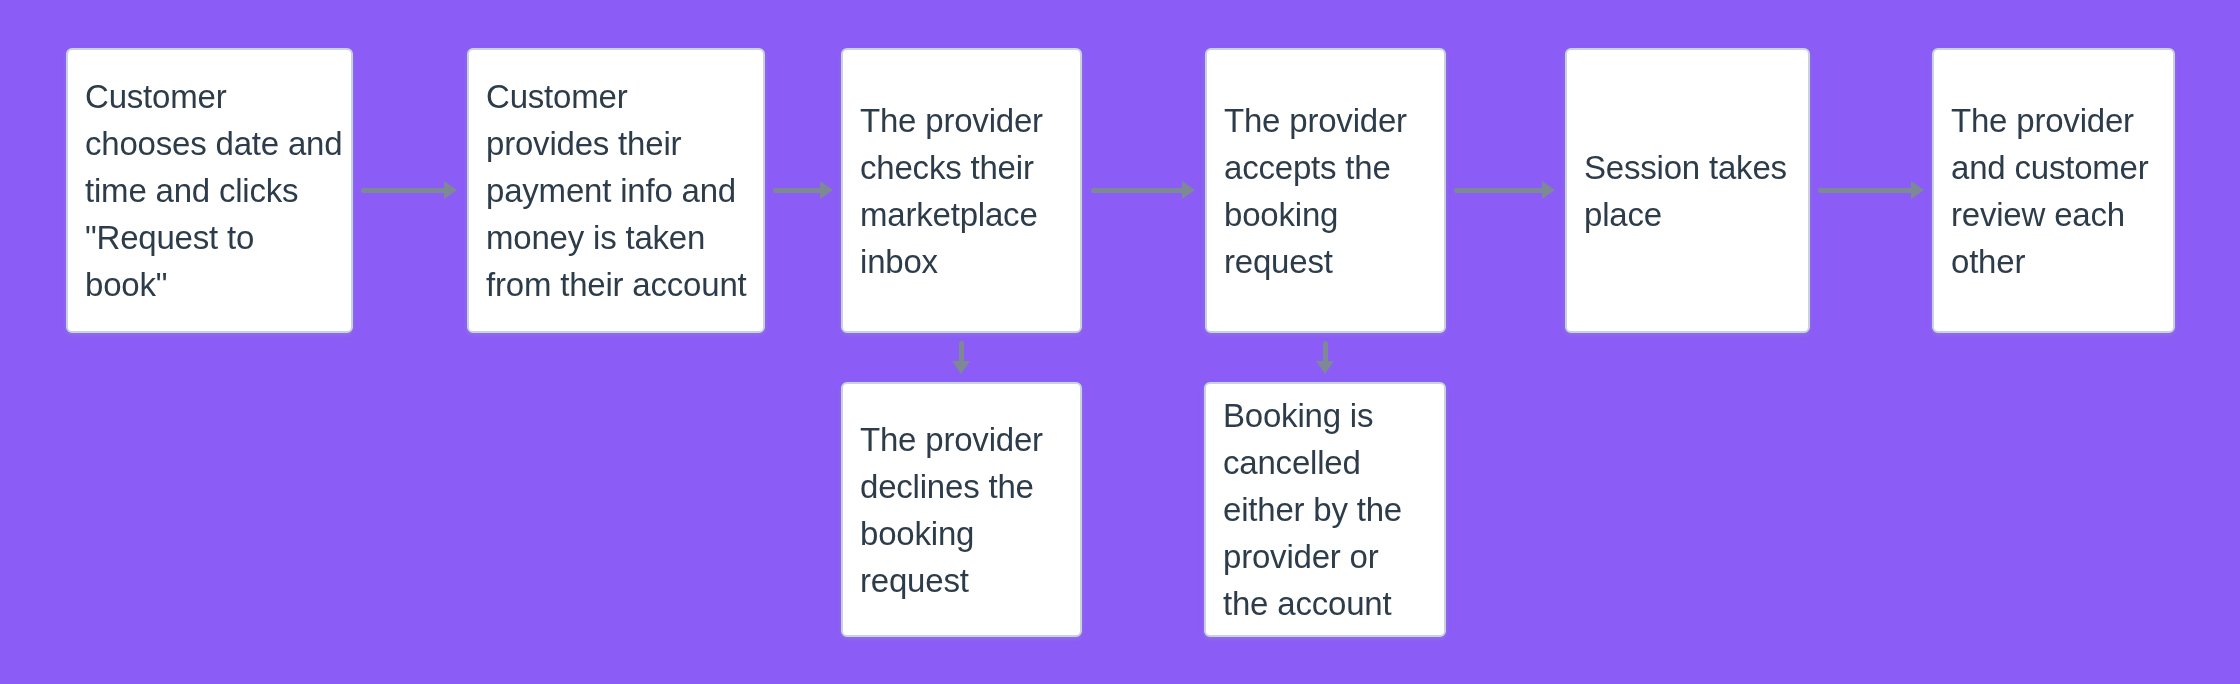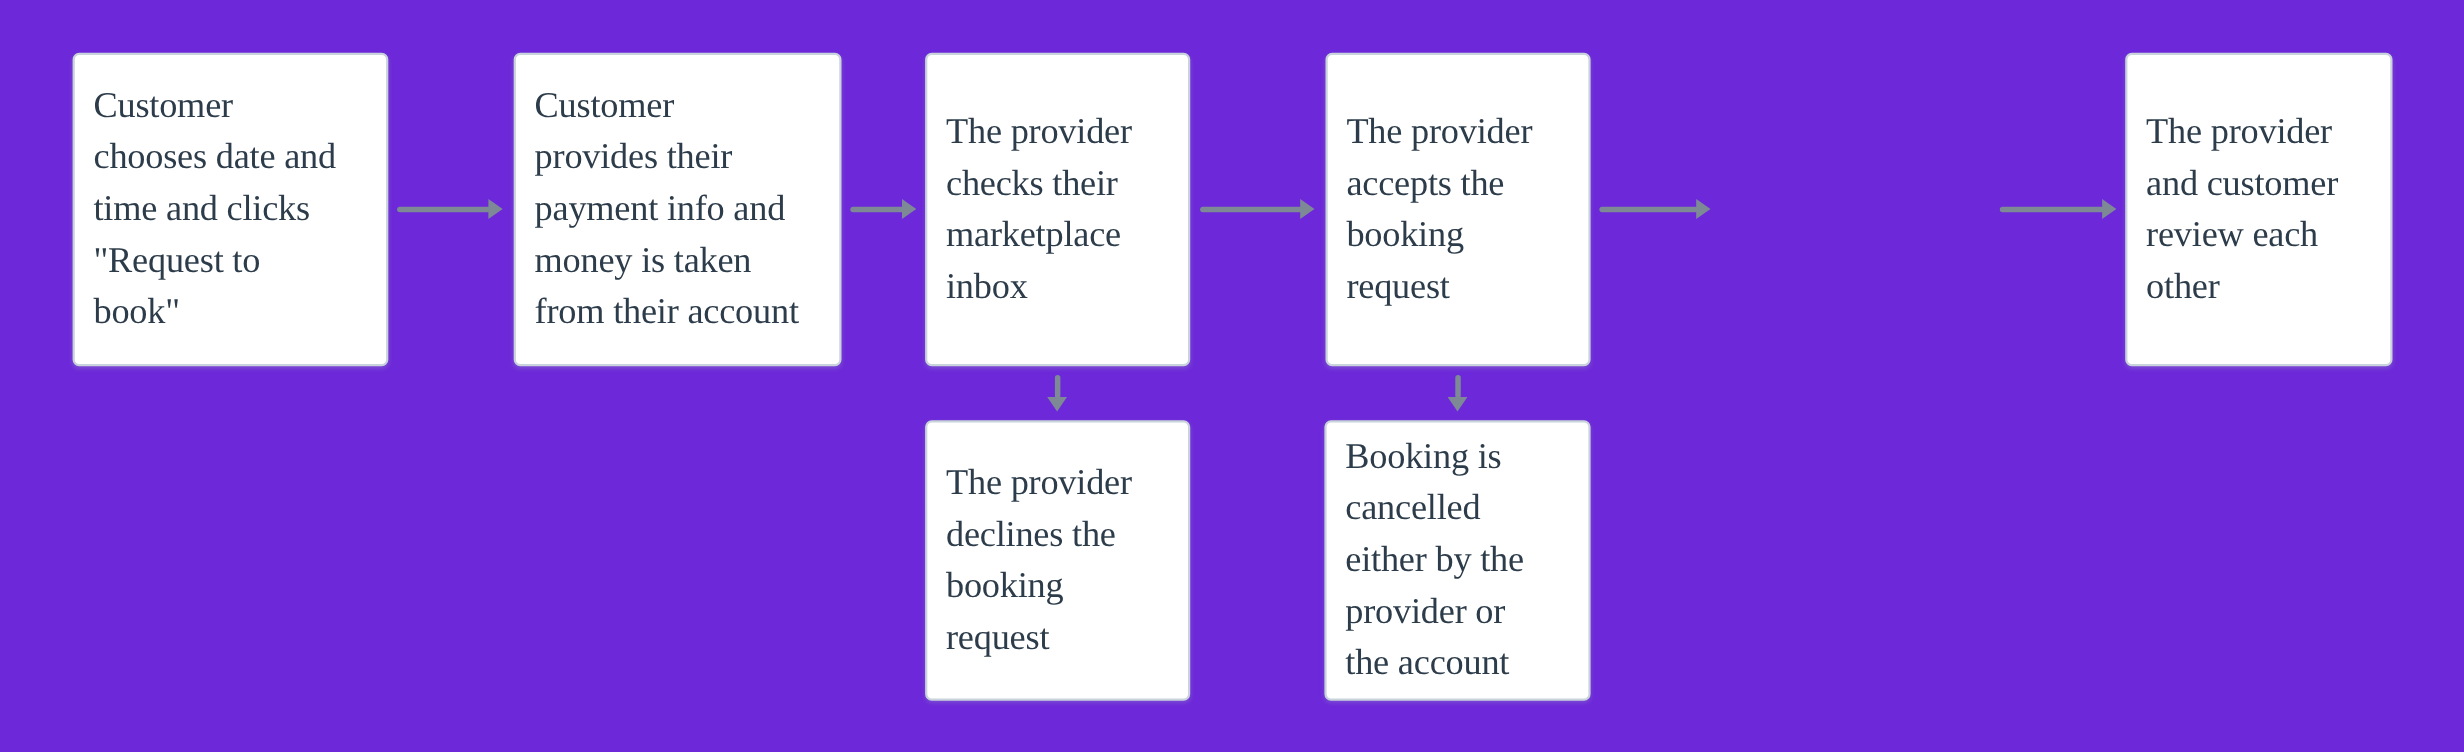--- a/index.html
+++ b/index.html
@@ -4,22 +4,22 @@
 <style>
   html, body {
     margin: 0;
     padding: 0;
     background: #ffffff;
   }
   .canvas {
     position: relative;
     width: 2240px;
     height: 684px;
-    background: #6d28d9;
-    font-family: Liberation Serif, serif;
+    background: #8b5cf6;
+    font-family: Liberation Sans, sans-serif;
     overflow: hidden;
   }
   .node {
     position: absolute;
     box-sizing: border-box;
     background: #ffffff;
     border: 2px solid #c9d3db;
     border-radius: 6px;
     box-shadow: 0 2px 4px rgba(160,175,190,0.25);
     display: flex;
@@ -106,20 +106,24 @@
 inbox</div>
   </div>
 
   <div class="node" style="left:1205px; top:48px; width:241px; height:285px;">
     <div class="node-text">The provider
 accepts the
 booking
 request</div>
   </div>
 
+  <div class="node" style="left:1565px; top:48px; width:245px; height:285px;">
+    <div class="node-text">Session takes
+place</div>
+  </div>
 
   <div class="node" style="left:1932px; top:48px; width:243px; height:285px;">
     <div class="node-text">The provider
 and customer
 review each
 other</div>
   </div>
 
   <div class="node" style="left:841px; top:382px; width:241px; height:255px;">
     <div class="node-text">The provider

